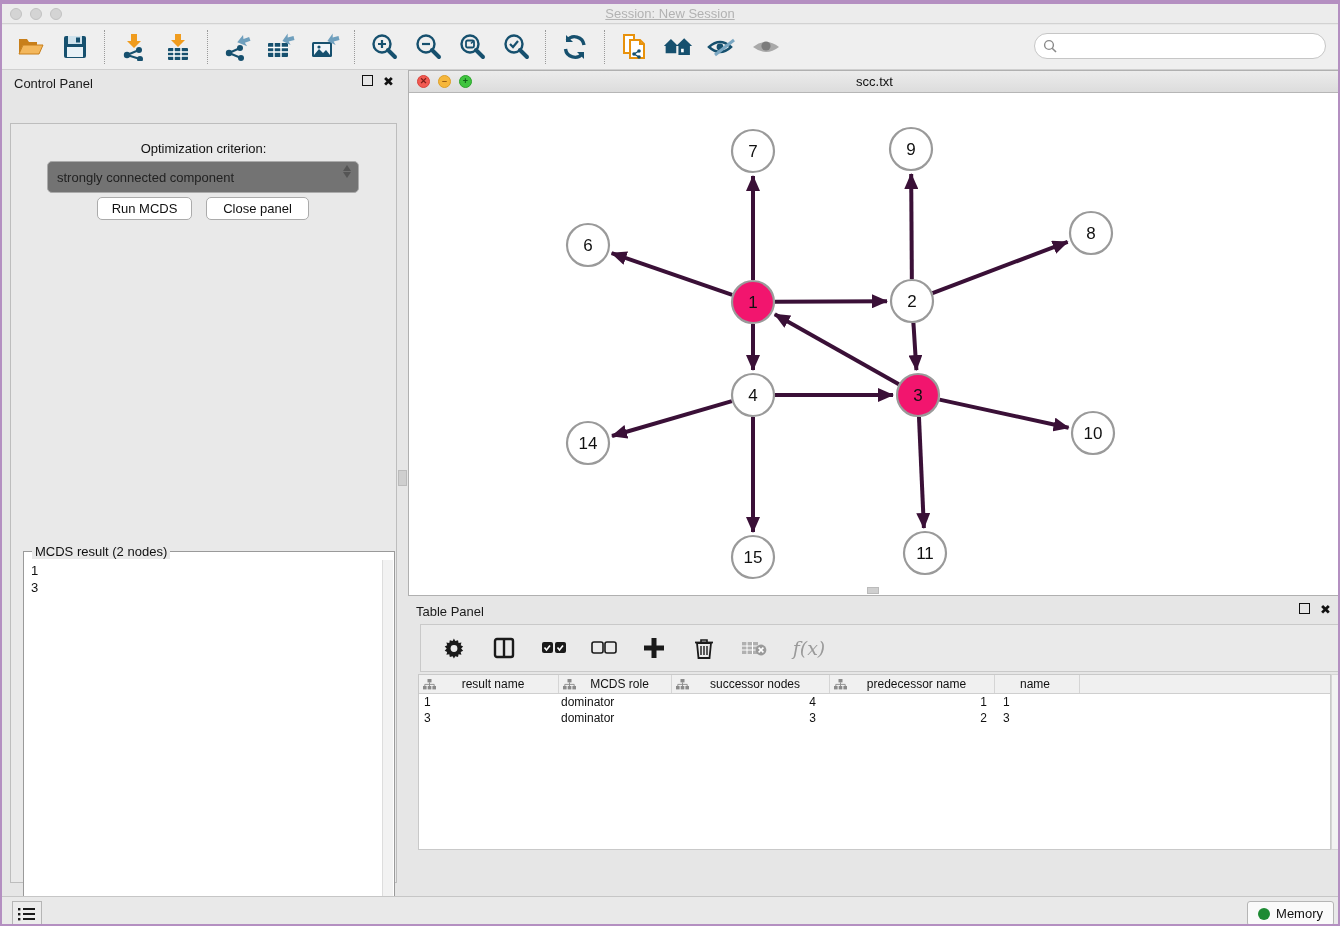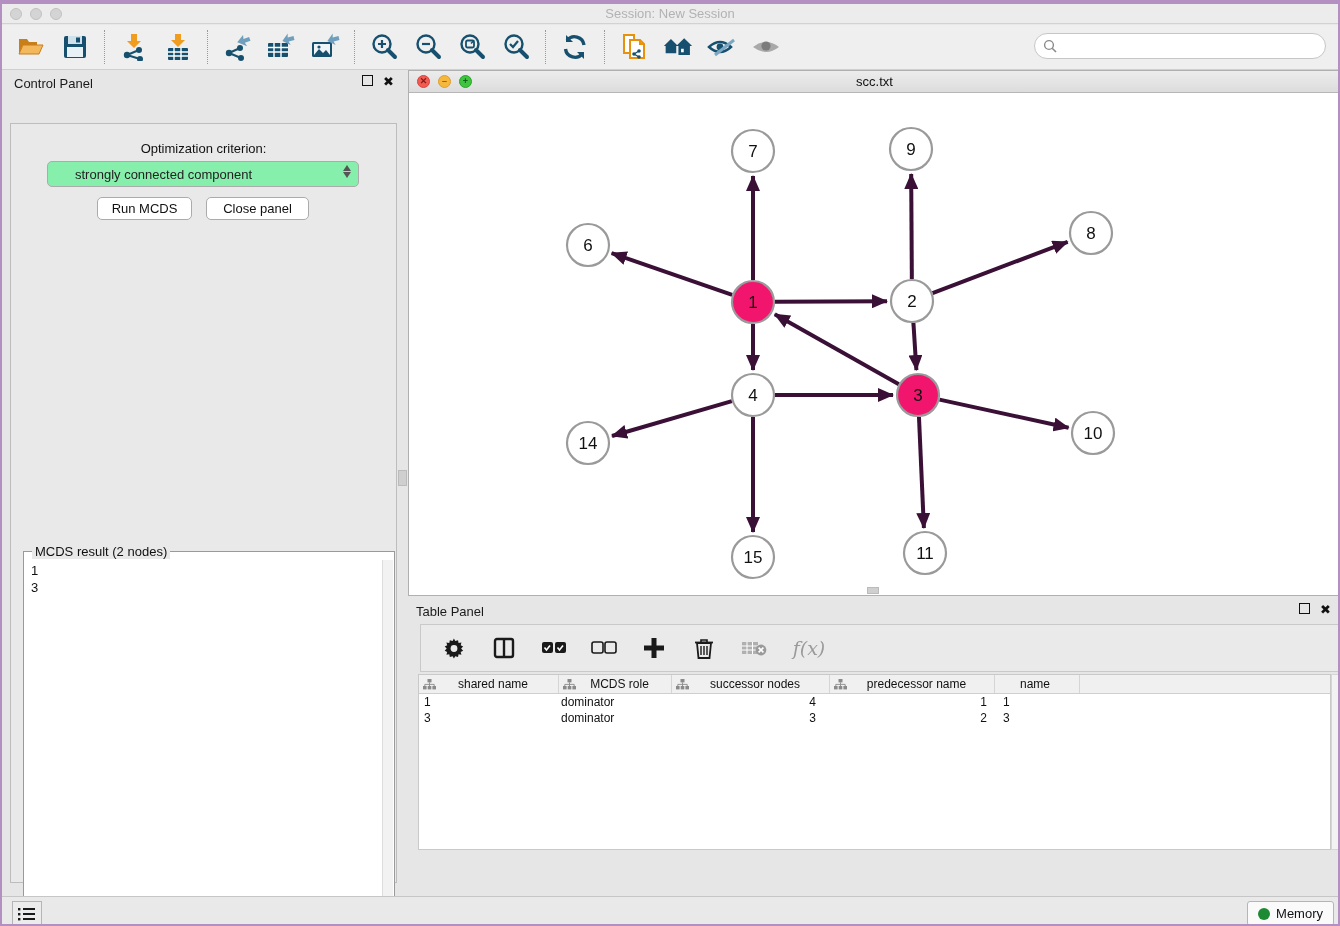--- a/index.html
+++ b/index.html
@@ -7,21 +7,21 @@
   body { font-family:"Liberation Sans", sans-serif; font-size:13px; color:#222; background:#e2e2e2; }
   .app { position:absolute; left:0; top:0; width:1340px; height:926px;
          border:2px solid #b48fc1; border-top:4px solid #b48fc1; background:#e8e8e8; overflow:hidden; }
 
   
   .titlebar { position:absolute; left:0; top:0; width:100%; height:20px; background:#ececec;
               border-bottom:1px solid #d2d2d2; display:flex; align-items:center; }
   .lights { display:flex; gap:8px; margin-left:8px; }
   .light { width:12px; height:12px; border-radius:50%; background:#d4d4d4; border:1px solid #c2c2c2;
            display:flex; align-items:center; justify-content:center; font-size:9px; line-height:1; color:#7d3a36; }
-  .titlebar .wtitle { position:absolute; left:0; right:0; text-align:center; color:#b2b2b2; font-size:13px; }
+  .titlebar .wtitle { position:absolute; left:0; right:0; text-align:center; color:#b2b2b2; font-size:13px;text-decoration:underline; }
 
   
   .toolbar { position:absolute; left:0; top:21px; width:100%; height:45px; background:#efefef;
              border-bottom:1px solid #cfcfcf; display:flex; align-items:center; }
   .tgroup { display:flex; align-items:center; gap:14px; padding:0 14px; }
   .tsep { width:1px; height:34px; border-left:1px dotted #9a9a9a; }
   .ticon { width:30px; height:30px; display:flex; align-items:center; justify-content:center; cursor:pointer; }
   .searchbox { position:absolute; right:12px; top:8px; width:292px; height:26px; background:#fff;
                border:1px solid #c6c6c6; border-radius:13px; display:flex; align-items:center; padding-left:8px; color:#8a8a8a; }
 
@@ -38,22 +38,22 @@
 
   .tabbar { position:absolute; display:flex; border:1px solid #a8a8a8; border-radius:5px; overflow:hidden; background:#fff; }
   .cp-tabs { left:78px; top:30px; height:22px; }
   .tab { padding:2px 12px; background:#fff; color:#111; border-right:1px solid #b5b5b5; display:flex; align-items:center; cursor:pointer; font-size:13px; }
   .tab:last-child { border-right:none; }
   .tab.sel { background:#d2d2d2; color:#ededed; }
 
   .cp-inner { position:absolute; left:8px; top:53px; width:387px; height:760px; background:#e9e9e9;
               border:1px solid #bdbdbd; }
   .crit-label { position:absolute; left:0; width:100%; top:17px; text-align:center; color:#111; }
-  .combo { position:absolute; left:36px; top:37px; width:312px; height:26px; background:#86efac; border:1px solid #ababab;
-           border-radius:5px; display:flex; align-items:center; padding-left:27px; cursor:pointer; }
+  .combo { position:absolute; left:36px; top:37px; width:312px; height:32px; background:#737373; border:1px solid #ababab;
+           border-radius:5px; display:flex; align-items:center; padding-left:9px; cursor:pointer; }
   .combo .stepper { position:absolute; right:7px; top:3px; display:flex; flex-direction:column; gap:1px; align-items:center; }
   .stepper .up { width:0; height:0; border-left:4px solid transparent; border-right:4px solid transparent; border-bottom:6px solid #555; }
   .stepper .dn { width:0; height:0; border-left:4px solid transparent; border-right:4px solid transparent; border-top:6px solid #555; }
   .btn { position:absolute; height:23px; background:#fff; border:1px solid #ababab; border-radius:5px;
          display:flex; align-items:center; justify-content:center; cursor:pointer; font-size:13px; color:#111; }
   .run-btn { left:86px; top:73px; width:95px;text-align:center; }
   .closep-btn { left:195px; top:73px; width:103px; }
 
   .fieldset { position:absolute; left:12px; top:427px; width:372px; height:385px; border:1px solid #9a9a9a; background:#fff; }
   .fieldset .legend { position:absolute; left:8px; top:-8px; background:#e9e9e9; padding:0 3px; font-size:13px; color:#111; }
@@ -435,21 +435,21 @@
           <div class="th" style="width:140px;">
             <svg class="tree-ico" viewBox="0 0 13 11">
                 <g fill="#8a8a8a">
                   <rect x="4.5" y="0" width="4" height="3.4"></rect>
                   <rect x="0" y="7" width="3.6" height="3.4"></rect>
                   <rect x="4.7" y="7" width="3.6" height="3.4"></rect>
                   <rect x="9.4" y="7" width="3.6" height="3.4"></rect>
                 </g>
                 <path d="M6.5 3.4 v2 M1.8 7 v-1.6 h9.4 V7 M6.5 5.4 v1.6" stroke="#8a8a8a" fill="none" stroke-width="0.9"></path>
               </svg>
-            <span class="thlabel">shared name</span>
+            <span class="thlabel">result name</span>
           </div>
           <div class="th" style="width:113px;">
             <svg class="tree-ico" viewBox="0 0 13 11">
                 <g fill="#8a8a8a">
                   <rect x="4.5" y="0" width="4" height="3.4"></rect>
                   <rect x="0" y="7" width="3.6" height="3.4"></rect>
                   <rect x="4.7" y="7" width="3.6" height="3.4"></rect>
                   <rect x="9.4" y="7" width="3.6" height="3.4"></rect>
                 </g>
                 <path d="M6.5 3.4 v2 M1.8 7 v-1.6 h9.4 V7 M6.5 5.4 v1.6" stroke="#8a8a8a" fill="none" stroke-width="0.9"></path>

